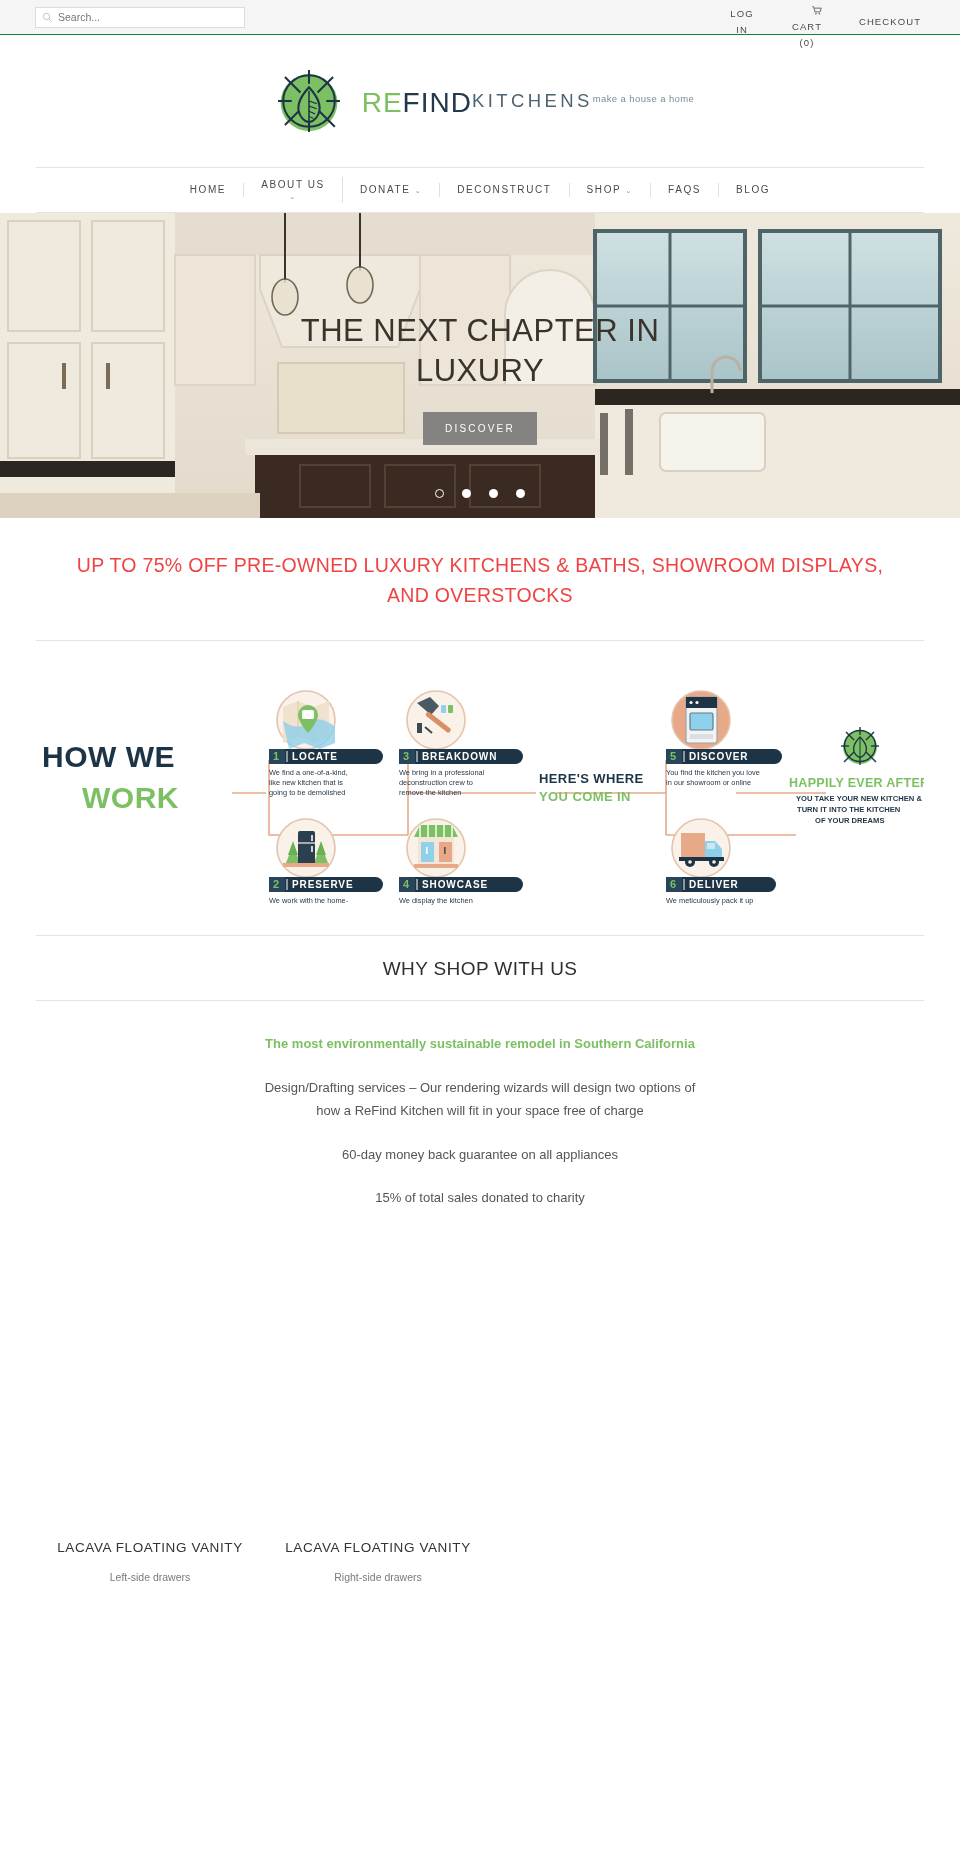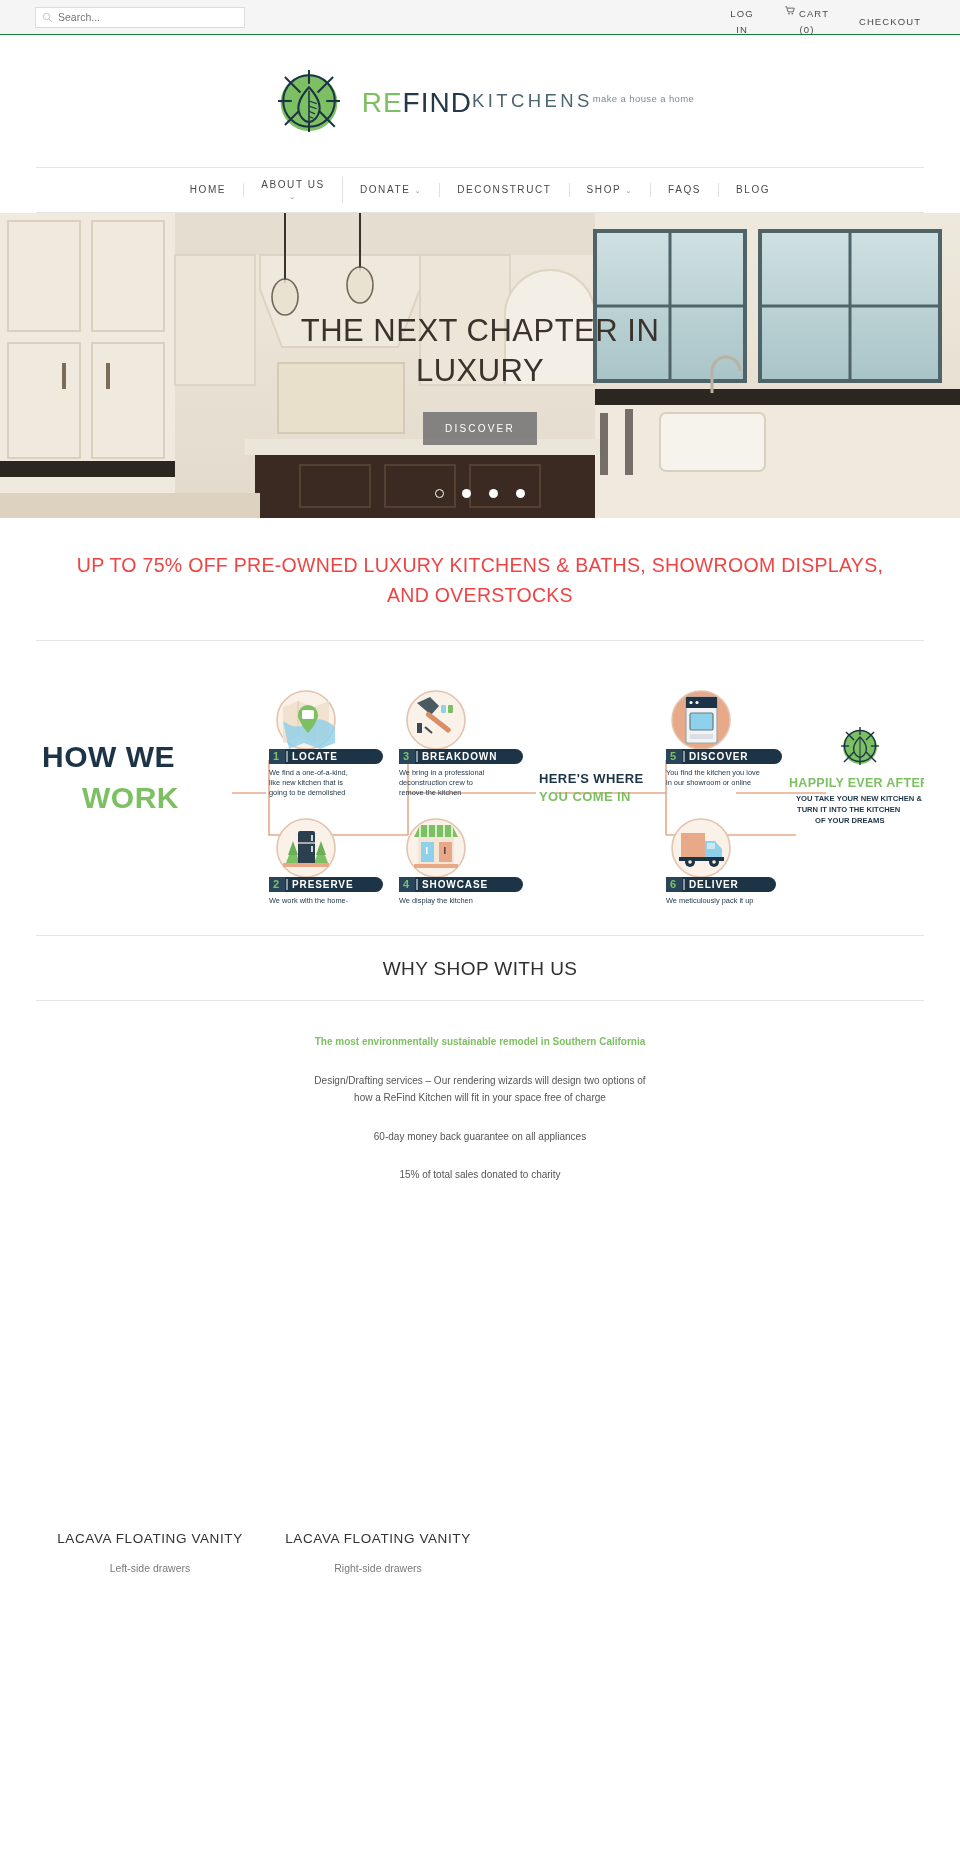--- a/index.html
+++ b/index.html
@@ -41,21 +41,21 @@
     position: absolute; right: 24px; top: 0;
     display: flex; align-items: flex-start; height: 100%;
   }
   .util {
     font-size: 9.5px; letter-spacing: 1.1px; color: #4a4a4a;
     text-align: center; line-height: 1.65; text-transform: uppercase;
     padding-top: 6px; cursor: pointer;
   }
   .util-login { width: 56px; }
   .util-cart { width: 74px; display: flex; flex-direction: column; align-items: center; }
-  .util-cart .row1 { display: flex; align-items: flex-start; gap: 4px; }
+  .util-cart .row1 { display: flex; align-items: flex-end; gap: 4px; flex-direction: column; }
   .cart-icon { width: 10px; height: 9px; }
   .util-checkout { width: 92px; padding-top: 14px; }
 
   
   .logo-band { height: 132px; display: flex; align-items: center; justify-content: center; }
   .logo { display: flex; align-items: center; gap: 10px; }
   .logo-mark { width: 86px; height: 86px; flex: 0 0 86px; }
   .logo-text { display: flex; line-height: 1; padding-top: 4px; }
   .logo-line1 { font-size: 28px; letter-spacing: 1px; font-weight: 400; }
   .logo-line1 .re { color: #7dc063; }
@@ -118,30 +118,30 @@
 
   
   .info-band { margin: 0 36px; padding: 24px 0 30px; border-bottom: 1px solid #e4e4e4; }
   .info { position: relative; width: 888px; height: 240px; }
   .info svg { display: block; }
 
   
   .why-head { margin: 0 36px; padding: 22px 0 20px; text-align: center; border-bottom: 1px solid #e4e4e4; }
   .why-head h2 { font-size: 19px; font-weight: 400; letter-spacing: .4px; color: #2f2f2f; }
   .why-list { padding: 32px 0 10px; text-align: center; }
-  .why-item { font-size: 10px; color: #555; line-height: 1.75; margin-bottom: 21px; }
+  .why-item { font-size: 13px; color: #555; line-height: 1.75; margin-bottom: 21px; }
   .why-item.green { color: #7dc063; font-weight: 600; }
 
   
   .products { display: flex; padding: 120px 36px 0; gap: 0; }
   .product { width: 228px; text-align: center; }
   .product-img { width: 228px; height: 170px; background: #ffffff; }
   .product-title {
     font-size: 13.5px; letter-spacing: .6px; color: #333;
-    line-height: 1.35; margin-top: 25px; text-transform: uppercase; cursor: pointer;
+    line-height: 1.35; margin-top: 8px; text-transform: uppercase; cursor: pointer;
   }
   .product-sub { font-size: 10.5px; color: #7a7a7a; margin-top: 14px; }
 </style>
 </head>
 <body>
 
 <div class="topbar">
   <div class="search-wrap">
     <svg class="search-icon" viewBox="0 0 16 16">
       <circle cx="6.6" cy="6.6" r="4.6" fill="none" stroke="#8a8a8a" stroke-width="1.4"></circle>

